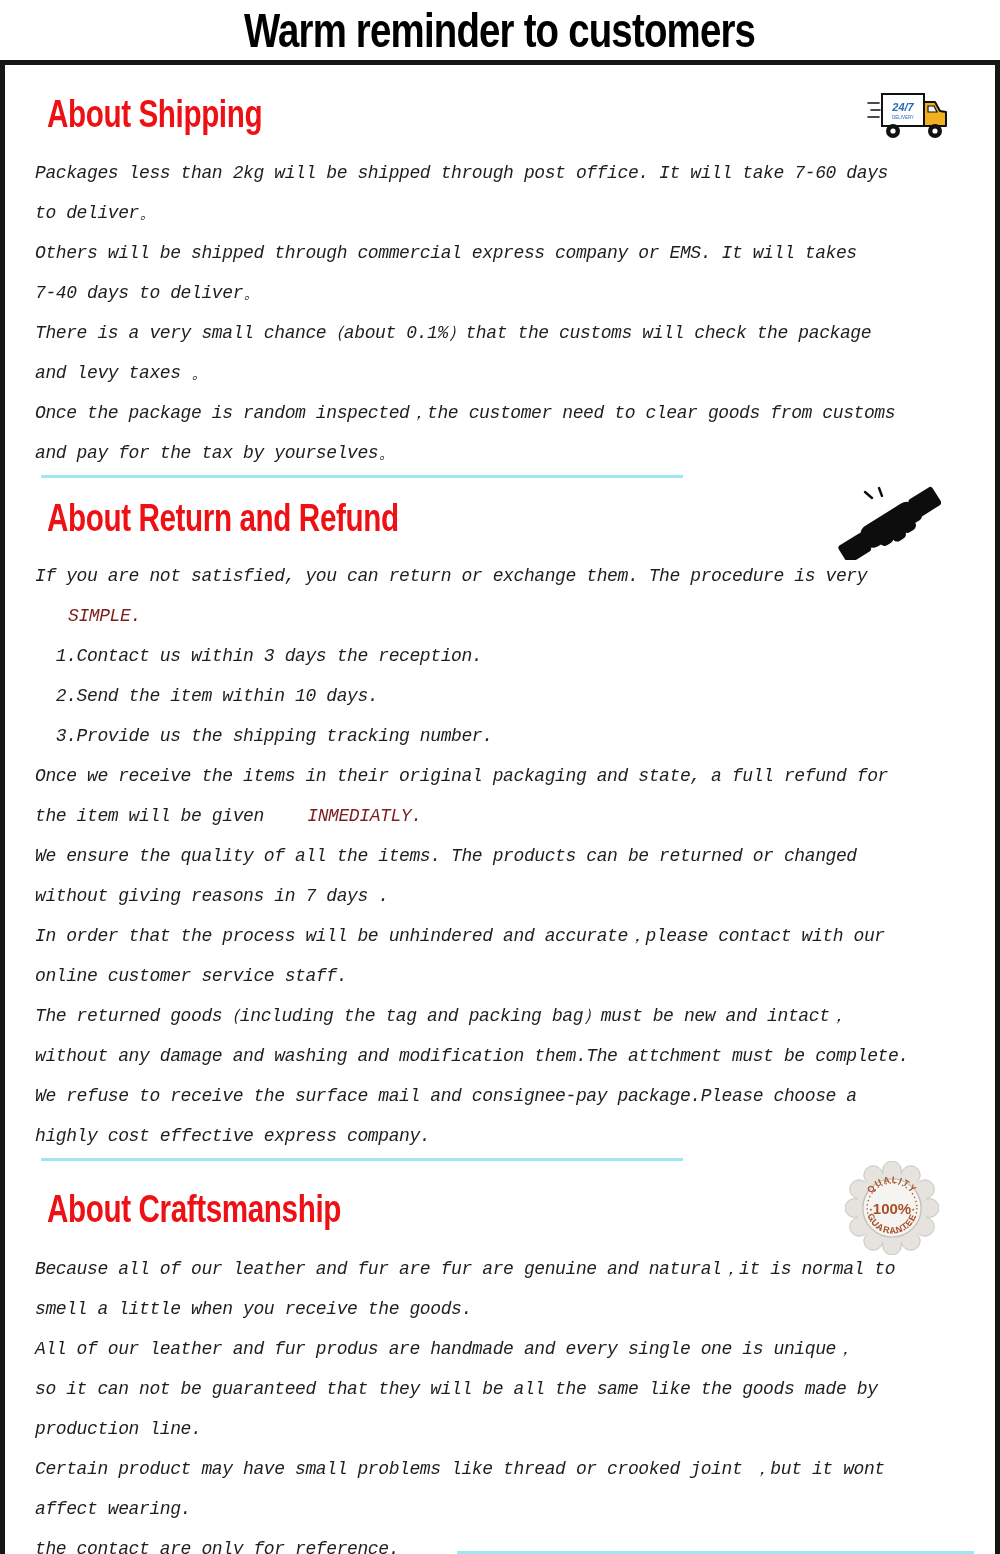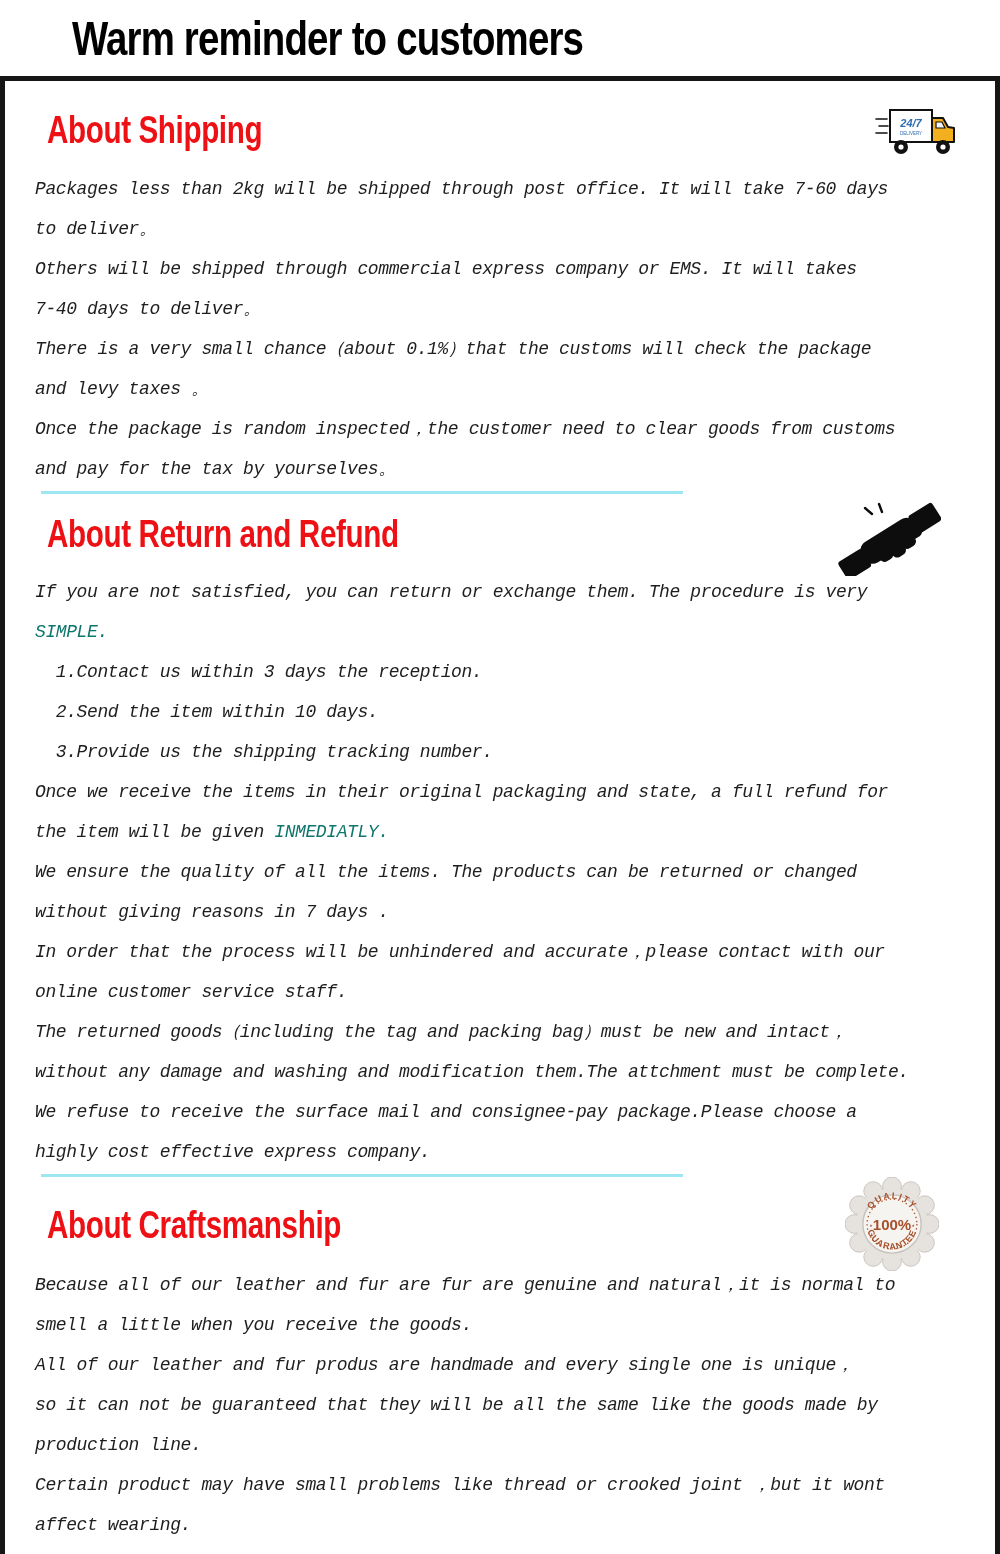--- a/index.html
+++ b/index.html
@@ -1,21 +1,21 @@
 <!DOCTYPE html>
 <html><head>
 <meta charset="utf-8">
 <style>
   html,body{margin:0;padding:0;}
   body{
     width:1000px;height:1554px;overflow:hidden;background:#ffffff;
     font-family:"Liberation Mono", monospace;
   }
   .page-title{
-    height:60px;line-height:62px;margin:8px;
+    text-align:center;height:60px;line-height:62px;margin:0;
   }
   .page-title .squeeze{
     display:inline-block;transform:scaleX(.8);transform-origin:center;
     font-family:"Liberation Sans", sans-serif;font-weight:800;
     font-size:48px;letter-spacing:-1px;color:#000;white-space:nowrap;
   }
   .content-box{
     box-sizing:border-box;position:relative;
     margin:0;border:5px solid #161616;border-bottom:none;
     height:1494px;padding:2px 26px 0 30px;background:#fff;
@@ -27,25 +27,25 @@
     font-family:"Liberation Sans", sans-serif;font-weight:800;
     font-size:38px;letter-spacing:-.5px;color:#ed1115;white-space:nowrap;
   }
   .sec-heading-shipping{height:62px;line-height:70px;}
   .sec-heading-return{height:54px;line-height:56px;}
   .sec-heading-craft{height:64px;line-height:72px;}
   .text-line{
     white-space:pre;font-size:18px;line-height:40px;height:40px;
     color:#1e1e1e;letter-spacing:-.4px;font-style:italic;
   }
-  .red-text{color:#0f766e;}
+  .red-text{color:#7f1d1d;margin-left:33px;}
   .divider{height:3px;background:#9ee6f2;width:642px;margin:2px 0 2px 6px;}
   .bottom-divider{position:absolute;bottom:0;left:452px;width:517px;height:3px;background:#9ee6f2;}
   .sec-icon{position:absolute;}
-  .icon-truck{top:10px;right:8px;width:86px;height:58px;text-align:right;}
+  .icon-truck{top:10px;right:16px;width:86px;height:58px;text-align:right;}
   .icon-handshake{top:-4px;right:28px;width:104px;height:74px;}
   .icon-badge{top:-12px;right:30px;width:94px;height:94px;}
 </style>
 </head>
 <body>
 
 <h1 class="page-title">
   <span class="squeeze">Warm reminder to customers</span>
 </h1>
 

